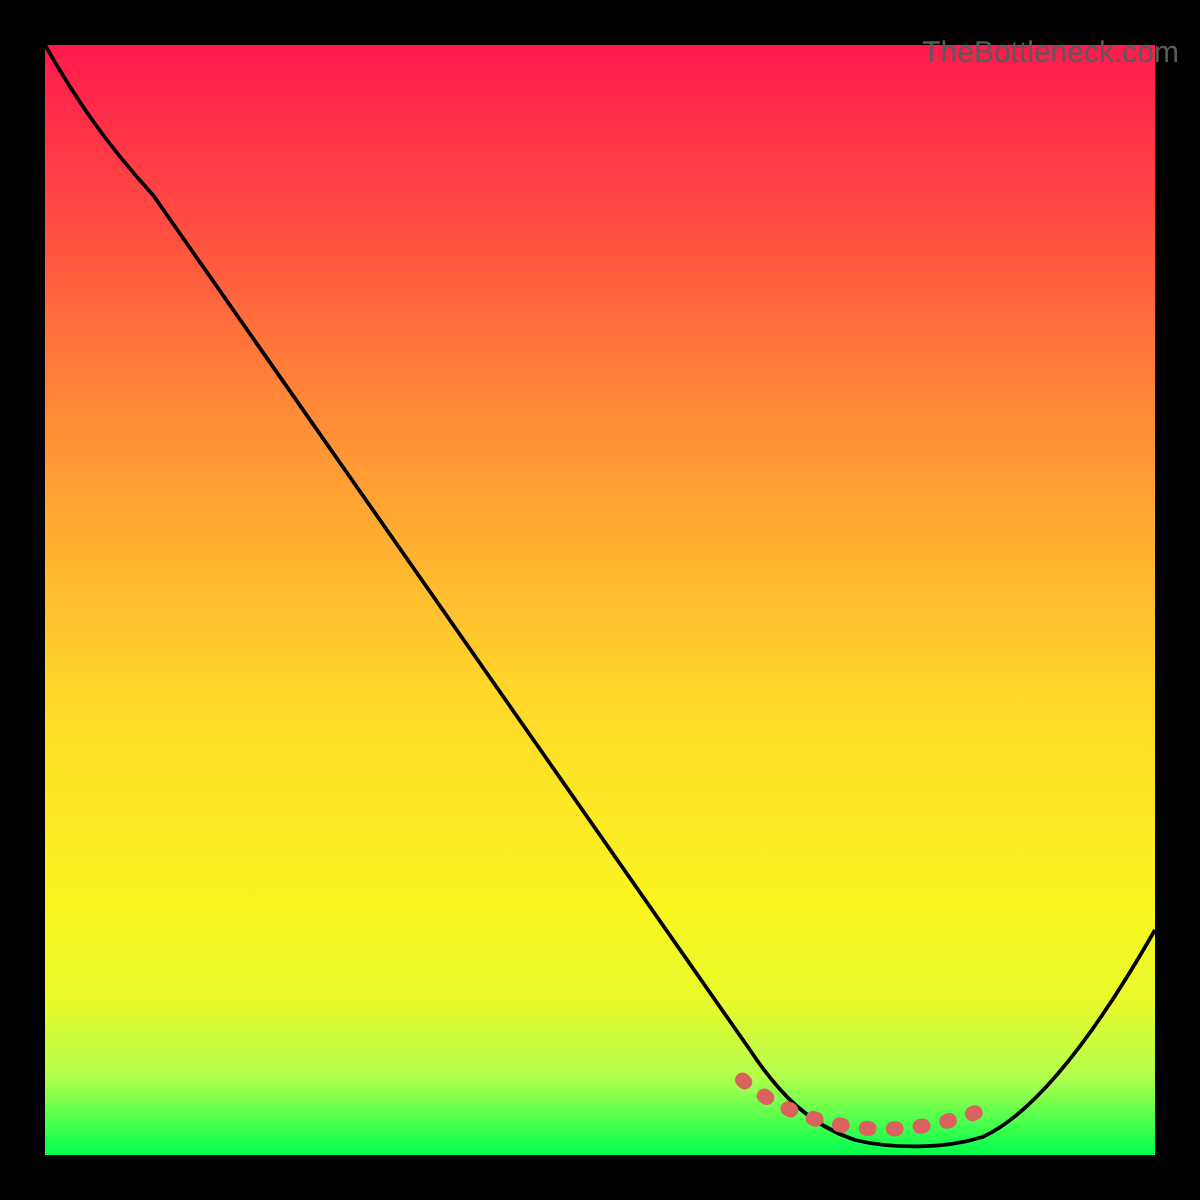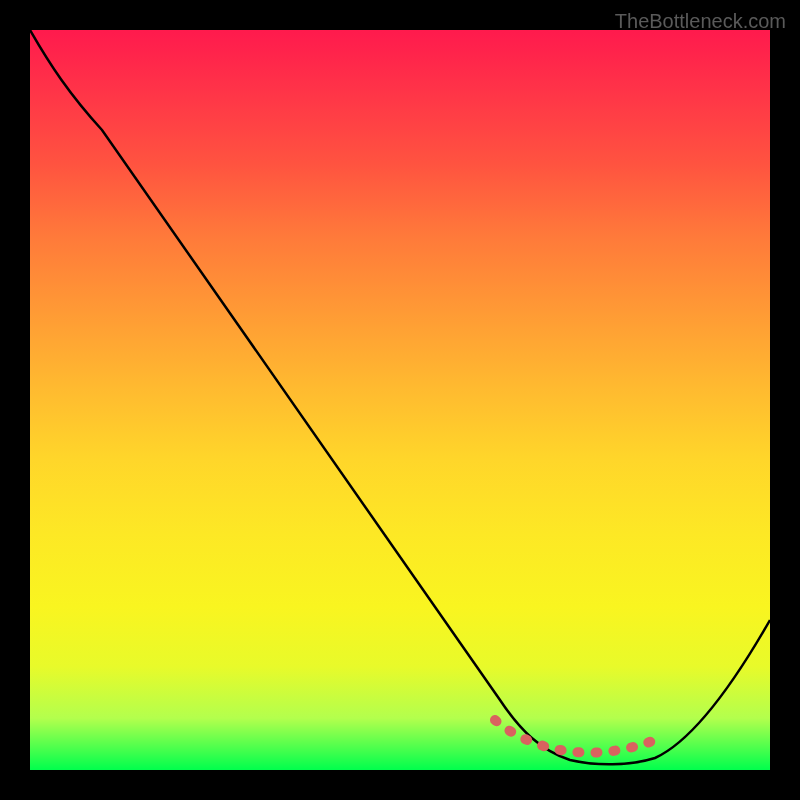--- a/index.html
+++ b/index.html
@@ -5,21 +5,21 @@
   * { margin: 0; padding: 0; box-sizing: border-box; }
   body {
     width: 800px;
     height: 800px;
     background: #000;
     position: relative;
     font-family: Arial, sans-serif;
   }
   .watermark {
     position: absolute;
-    top: 10px;
+    top: 24px;
     right: 14px;
     color: #5a5a5a;
     font-size: 20px;
     font-weight: 500;
     z-index: 10;
   }
   .plot-area {
     position: absolute;
     left: 30px;
     top: 30px;

